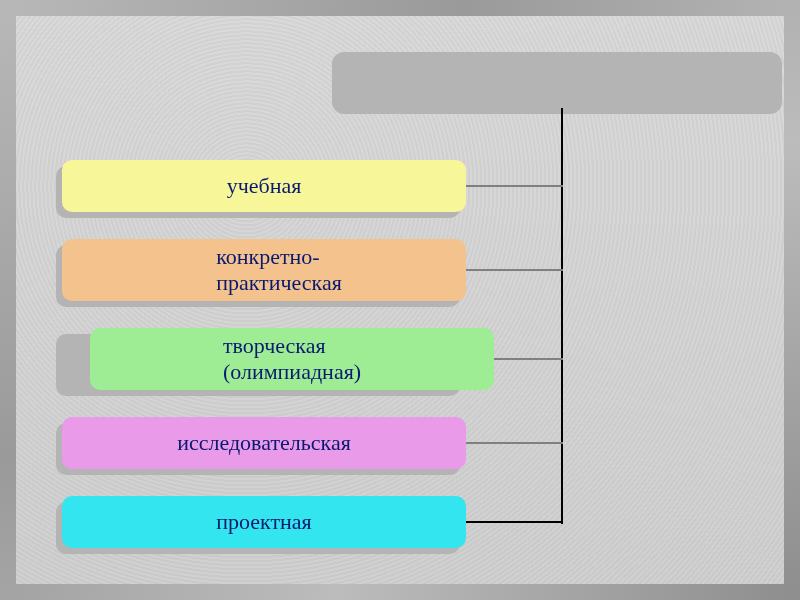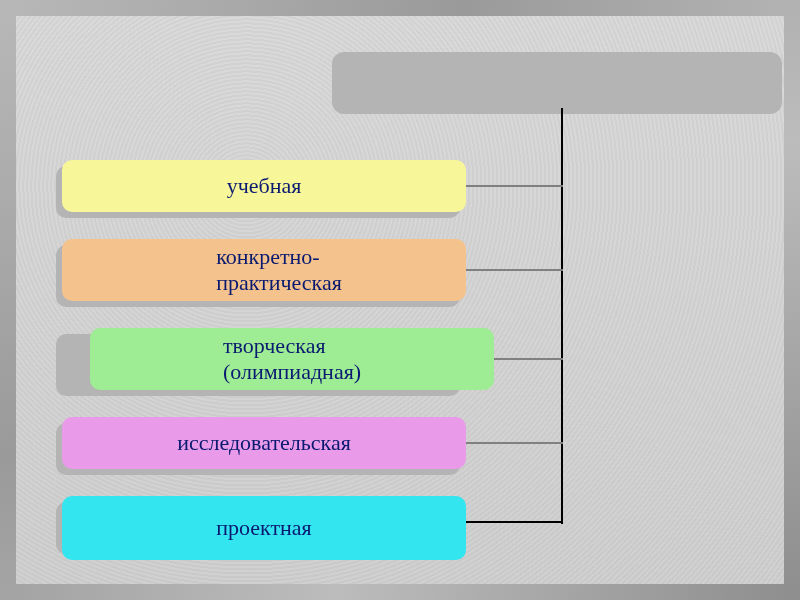--- a/index.html
+++ b/index.html
@@ -128,17 +128,17 @@
         <div class="box" style="left: 46px; top: 144px; height: 52px; background: rgb(247, 247, 154);"><span>учебная</span></div>
         <div class="box-shadow" style="left: 40px; top: 229px; height: 62px;"></div>
         <div class="box" style="left: 46px; top: 223px; height: 62px; background: rgb(244, 195, 141); padding-left: 40px;"><span>конкретно-
 практическая</span></div>
         <div class="box-shadow" style="left: 40px; top: 318px; height: 62px;"></div>
         <div class="box" style="left: 46px; top: 312px; height: 62px; background: rgb(158, 237, 148); margin-left: 28px;"><span>творческая
 (олимпиадная)</span></div>
         <div class="box-shadow" style="left: 40px; top: 407px; height: 52px;"></div>
         <div class="box" style="left: 46px; top: 401px; height: 52px; background: rgb(233, 155, 233);"><span>исследовательская</span></div>
         <div class="box-shadow" style="left: 40px; top: 486px; height: 52px;"></div>
-        <div class="box" style="left: 46px; top: 480px; height: 64px; background: rgb(51, 229, 239);"><span>проектная</span></div>
+        <div class="box" style="left: 46px; top: 480px; height: 52px; background: rgb(51, 229, 239);"><span>проектная</span></div>
       </div>
 
   </div>
 </div>
 
 </body></html>

